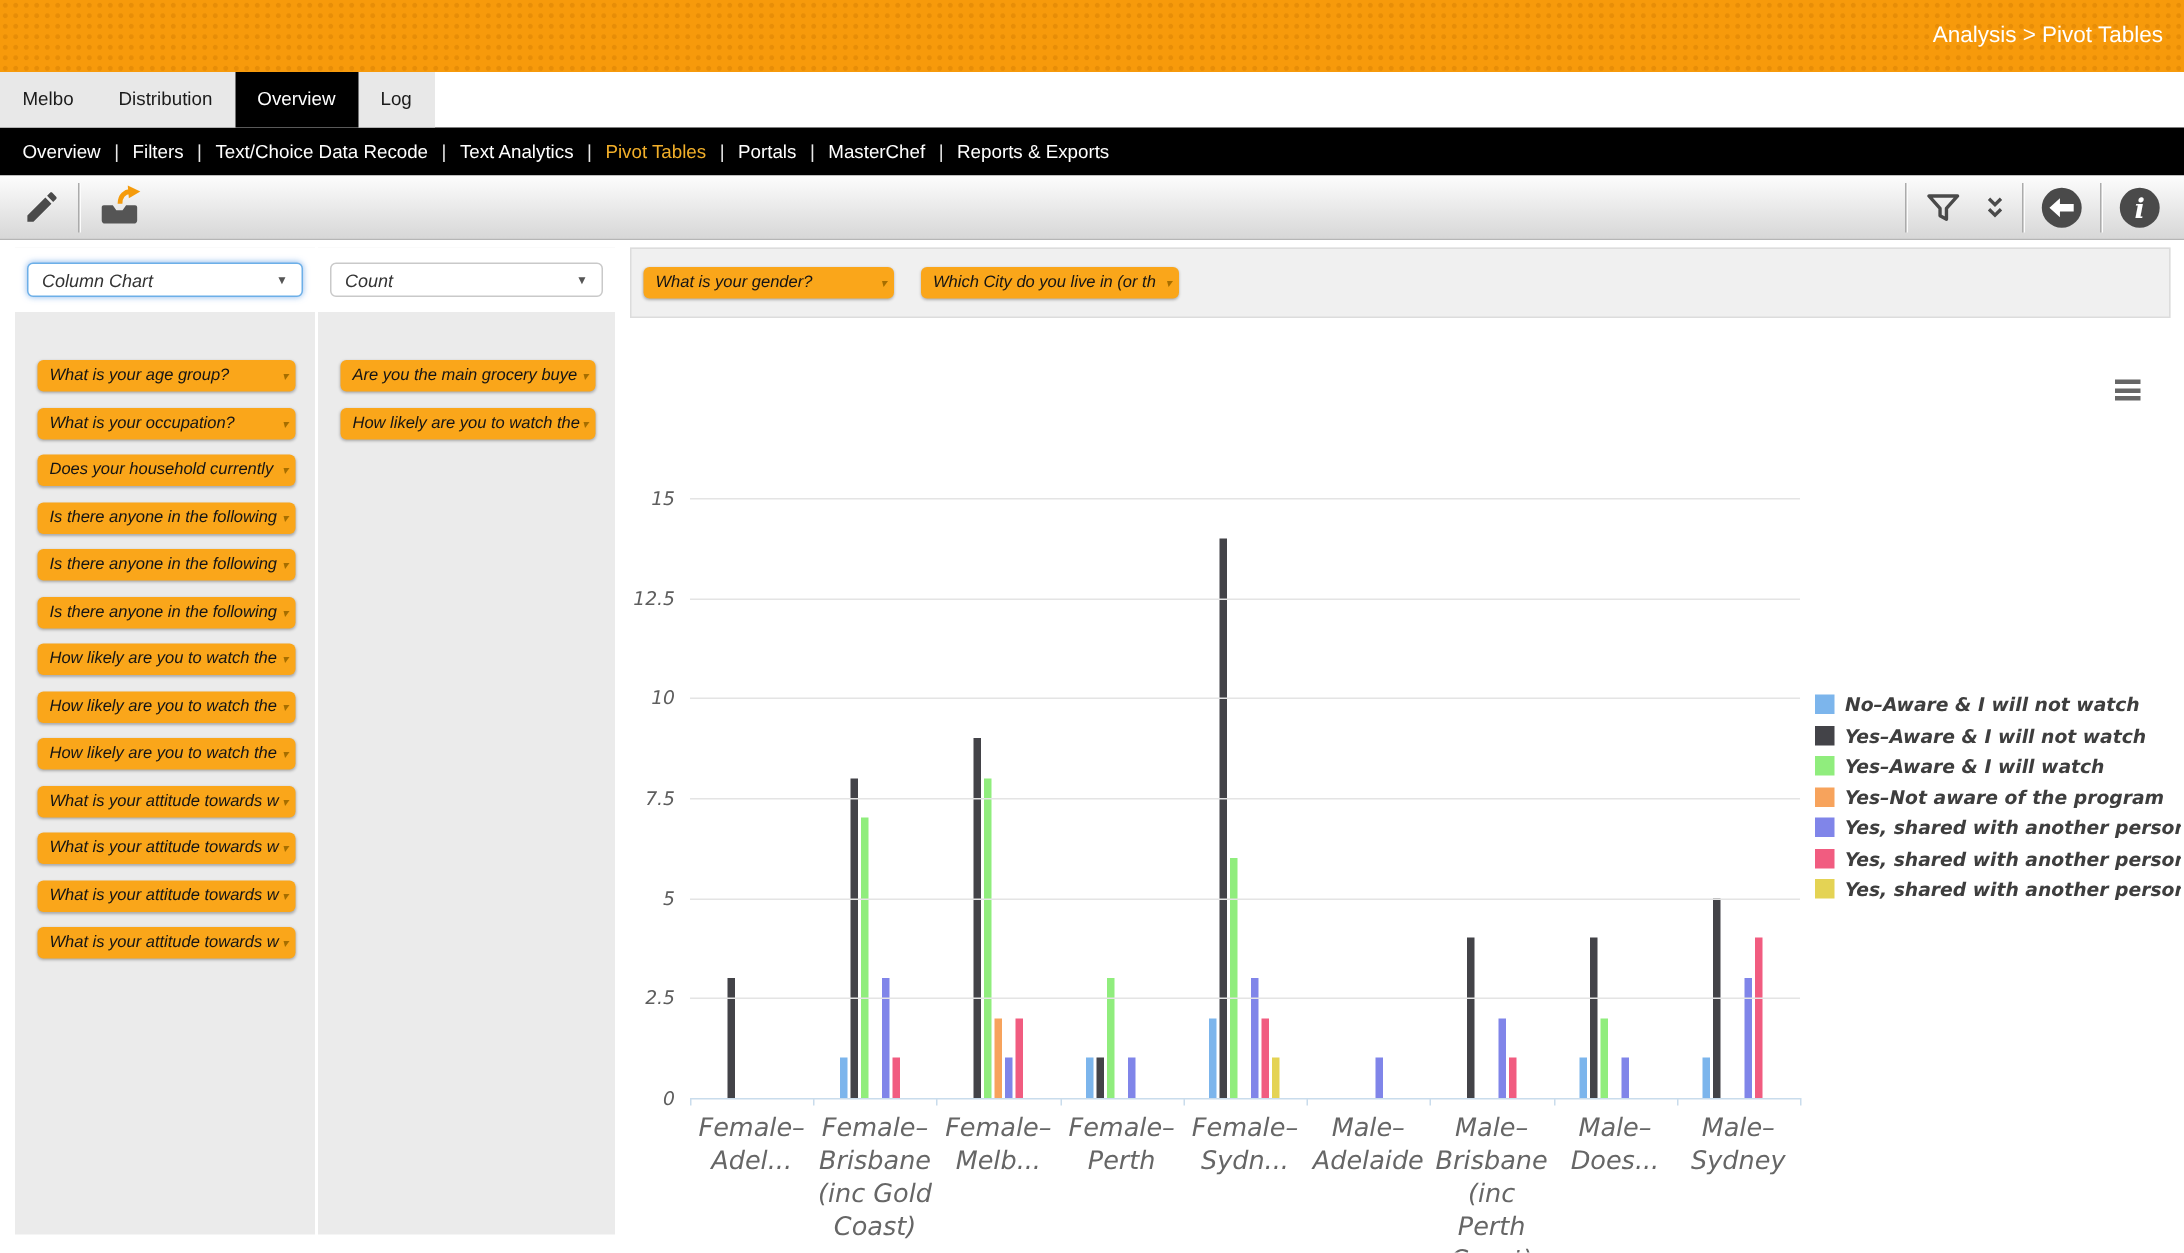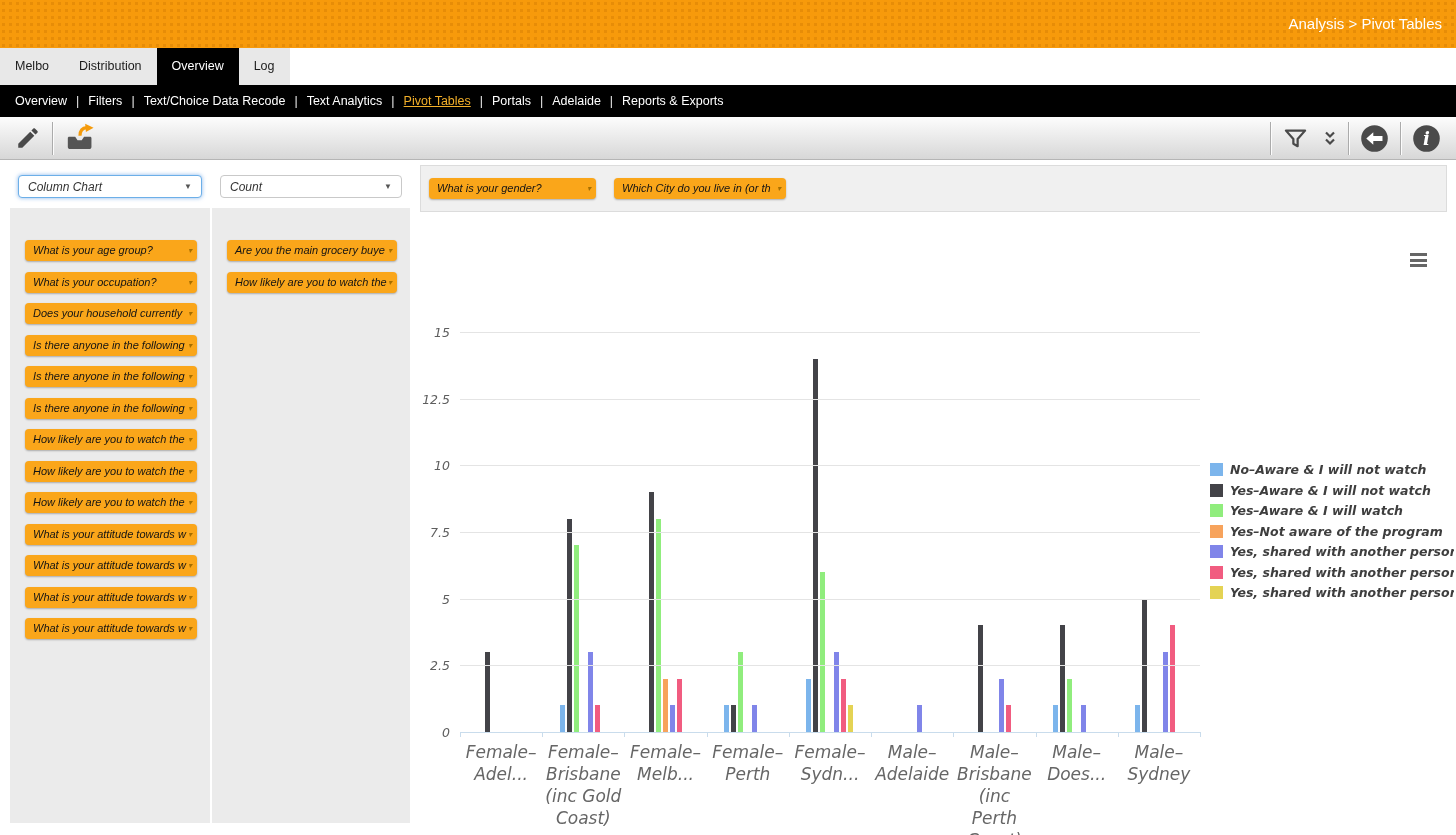--- a/index.html
+++ b/index.html
@@ -18,21 +18,21 @@
   
   .tabsbar { height:37px; background:#fff; display:flex; }
   .tabs { display:flex; background:#E8E8E8; }
   .tab { padding:0 15px; line-height:37px; font-size:12.5px; color:#1b1b1b; cursor:pointer; }
   .tab.active { background:#000; color:#fff; }
 
   
   .nav { height:32px; background:#000; display:flex; align-items:center;
          padding-left:10px; font-size:12.5px; color:#fff; }
   .nav-item { padding:0 5px; cursor:pointer; }
-  .nav-item.active { color:#F2AF29;text-decoration:underline; }
+  .nav-item.active { color:#F2AF29; }
   .nav-sep { padding:0 4px; color:#e8e8e8; }
 
   
   .toolbar { position:relative; height:43px;
     background:linear-gradient(#FDFDFD,#D7D7D7); border-bottom:1px solid #B5B5B5; }
   .tb-group { position:absolute; top:0; height:100%; display:flex; align-items:center; }
   .tb-left { left:8px; } .tb-right { right:8px; }
   .tb-icon { display:flex; align-items:center; justify-content:center; padding:0 7px; cursor:pointer; }
   .tb-divider { width:1px; height:33px; background:#ABABAB; box-shadow:1px 0 0 #FCFCFC; margin:0 4px; }
 
@@ -110,21 +110,21 @@
     <span class="nav-item">Filters</span>
     <span class="nav-sep">|</span>
     <span class="nav-item">Text/Choice Data Recode</span>
     <span class="nav-sep">|</span>
     <span class="nav-item">Text Analytics</span>
     <span class="nav-sep">|</span>
     <span class="nav-item active">Pivot Tables</span>
     <span class="nav-sep">|</span>
     <span class="nav-item">Portals</span>
     <span class="nav-sep">|</span>
-    <span class="nav-item">Adelaide</span>
+    <span class="nav-item">MasterChef</span>
     <span class="nav-sep">|</span>
     <span class="nav-item">Reports &amp; Exports</span>
   </div>
 
 <div class="toolbar">
   <div class="tb-group tb-left">
     <div class="tb-icon">
       <svg width="26" height="26" viewBox="0 0 24 24">
           <path fill="#4a4a4a" d="M3 17.25V21h3.75L17.81 9.94l-3.75-3.75L3 17.25zM20.71 7.04c.39-.39.39-1.02 0-1.41l-2.34-2.34c-.39-.39-1.02-.39-1.41 0l-1.83 1.83 3.75 3.75 1.83-1.83z"></path>
         </svg>

